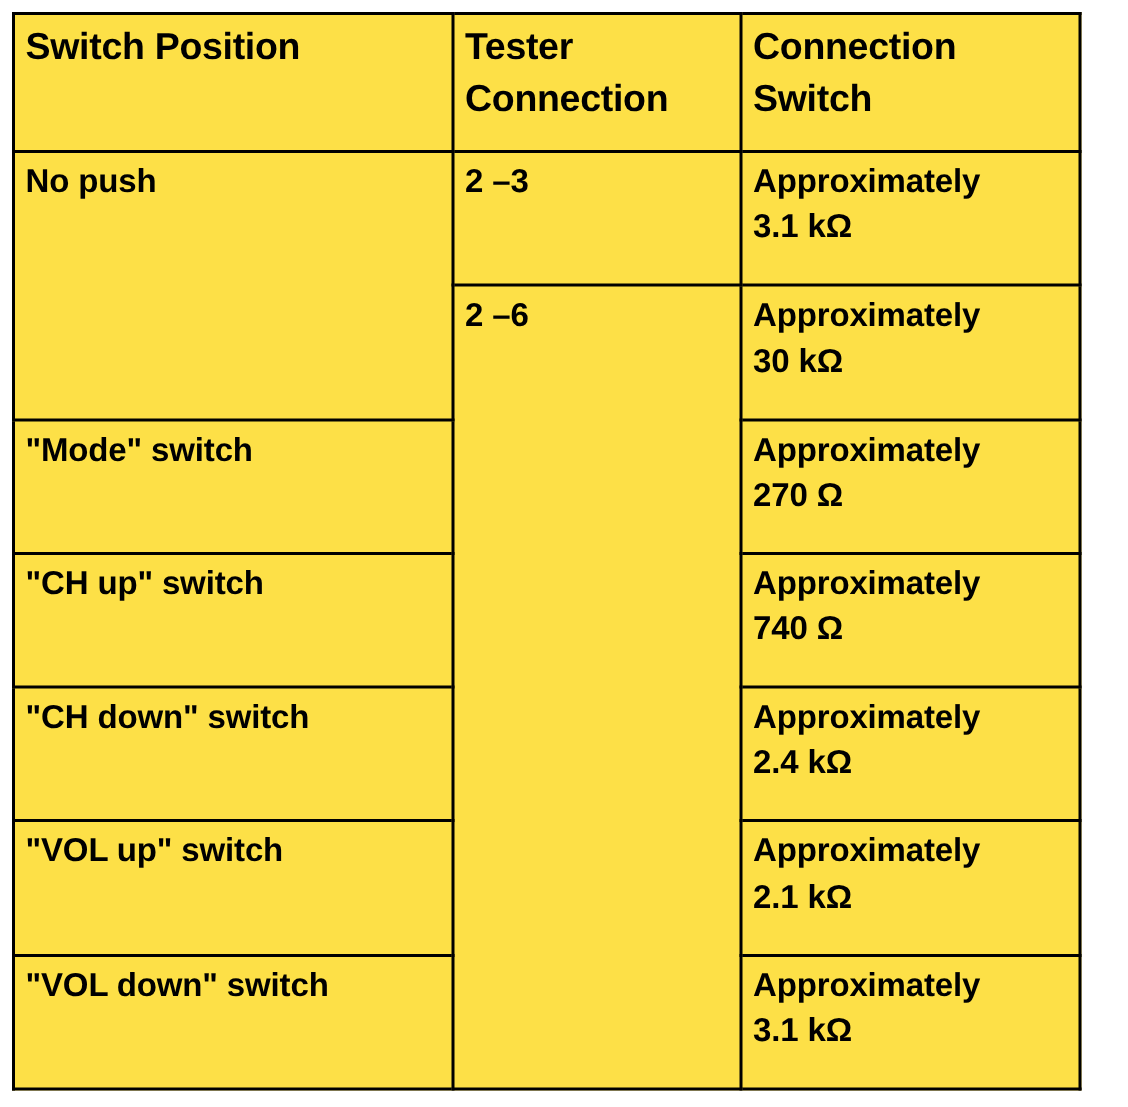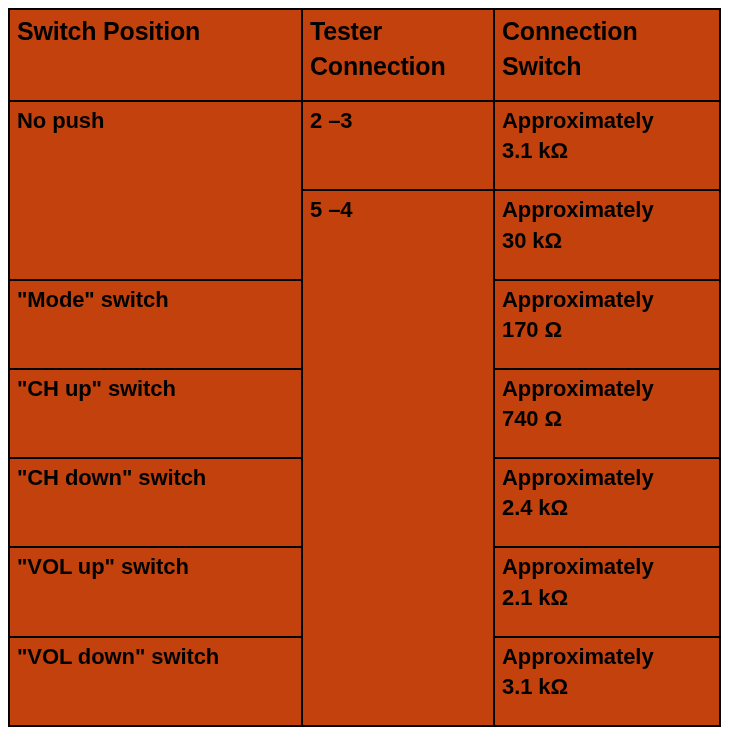--- a/index.html
+++ b/index.html
@@ -22,21 +22,21 @@
     width: 711px;
     height: 719px;
     box-sizing: border-box;
   }
 
   table.spec-table {
     border-collapse: collapse;
     width: 711px;
     height: 719px;
     table-layout: fixed;
-    background: #c2410c;
+    background: #fde047;
   }
 
   table.spec-table td,
   table.spec-table th {
     border: 2px solid #000000;
     vertical-align: top;
     text-align: left;
     padding: 4px 0 0 7px;
     box-sizing: border-box;
     font-weight: bold;
@@ -97,35 +97,35 @@
           <span class="cell-line">2 –3</span>
         </td>
         <td>
           <span class="cell-line">Approximately</span>
           <span class="cell-line">3.1 kΩ</span>
         </td>
       </tr>
 
       <tr class="body-row">
         <td rowspan="6">
-          <span class="cell-line">5 –4</span>
+          <span class="cell-line">2 –6</span>
         </td>
         <td>
           <span class="cell-line">Approximately</span>
           <span class="cell-line">30 kΩ</span>
         </td>
       </tr>
 
       <tr class="body-row">
         <td>
           <span class="cell-line">"Mode" switch</span>
         </td>
         <td>
           <span class="cell-line">Approximately</span>
-          <span class="cell-line">170 Ω</span>
+          <span class="cell-line">270 Ω</span>
         </td>
       </tr>
 
       <tr class="body-row">
         <td>
           <span class="cell-line">"CH up" switch</span>
         </td>
         <td>
           <span class="cell-line">Approximately</span>
           <span class="cell-line">740 Ω</span>

